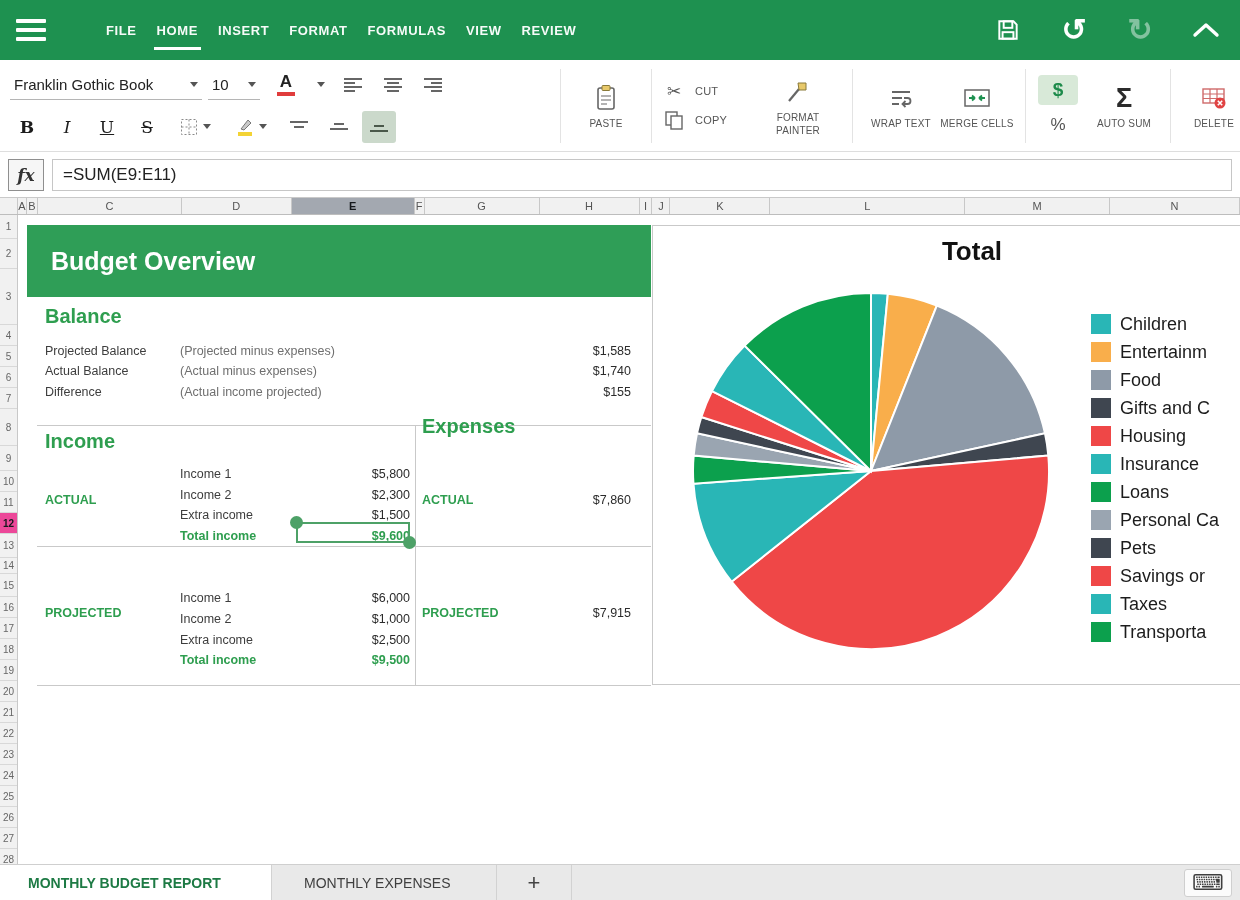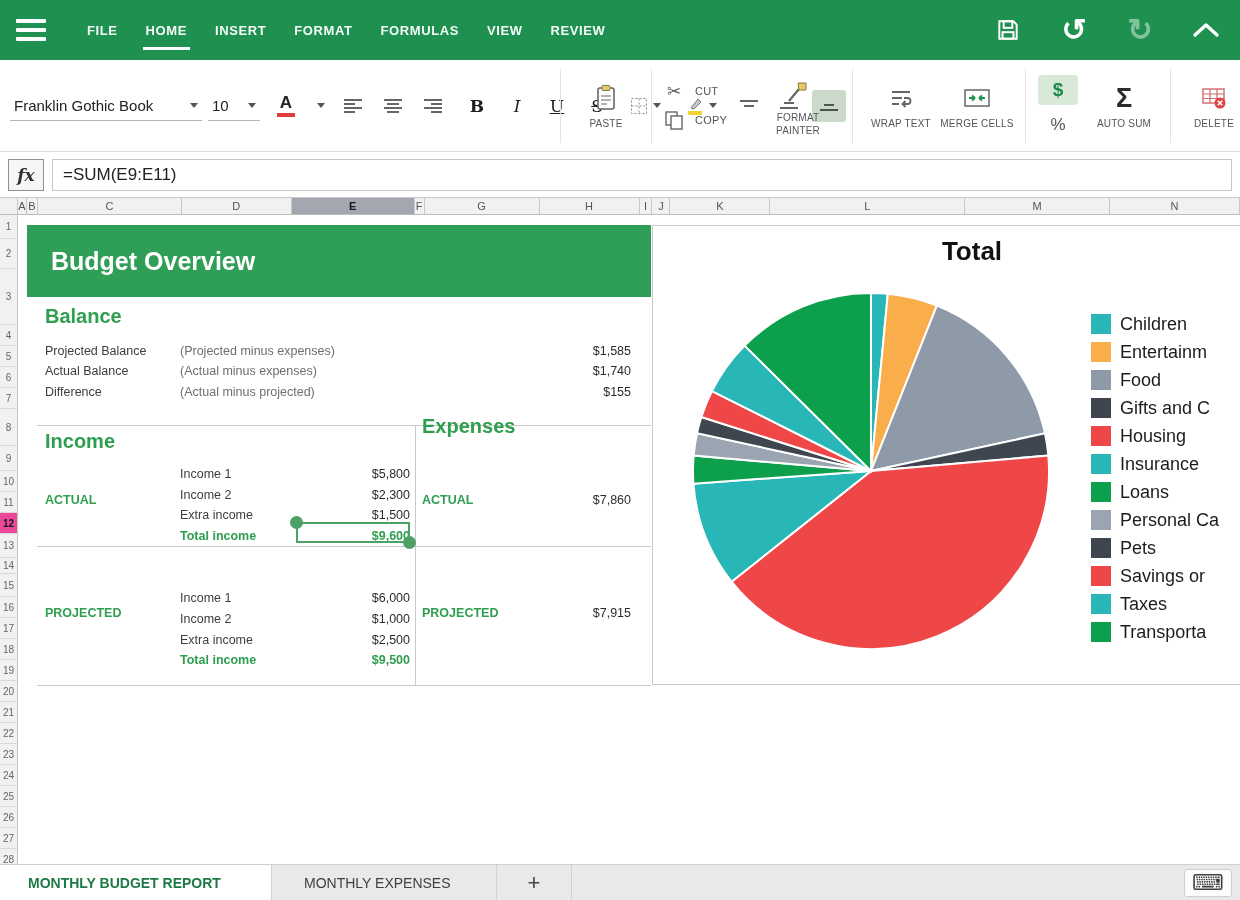--- a/index.html
+++ b/index.html
@@ -4,34 +4,34 @@
 <style>
   * { margin:0; padding:0; box-sizing:border-box; }
   html,body { width:1240px; height:900px; overflow:hidden; background:#fff;
     font-family:"Liberation Sans", sans-serif; }
   .app { width:1240px; height:900px; display:flex; flex-direction:column; }
 
   
   .menubar { height:60px; background:#1e9150; display:flex; align-items:center; padding:0 16px; flex:0 0 auto; }
   .hamb { width:30px; height:22px; display:flex; flex-direction:column; justify-content:space-between; cursor:pointer; }
   .hamb span { display:block; height:4px; background:#fff; border-radius:1px; }
-  .menu-nav { display:flex; gap:28px; margin-left:41px; height:100%; }
+  .menu-nav { display:flex; gap:20px; margin-left:60px; height:100%; }
   .menu-item { position:relative; display:flex; align-items:center; height:100%; color:rgba(255,255,255,.96);
     font-size:13px; font-weight:bold; letter-spacing:.6px; cursor:pointer; }
   .menu-item.active::after { content:""; position:absolute; left:-3px; right:-3px; bottom:10px; height:3px; background:#fff; }
   .top-actions { margin-left:auto; display:flex; align-items:center; gap:30px; }
   .ta { width:36px; height:36px; display:flex; align-items:center; justify-content:center; color:#fff; cursor:pointer; }
   .ta.glyph { font-size:30px; font-weight:bold; line-height:1; }
   .ta.dim { opacity:.45; }
 
   
   .toolbar { height:92px; background:#fff; display:flex; align-items:center; padding:4px 0 4px 10px;
     border-bottom:1px solid #dedede; flex:0 0 auto; overflow:hidden; }
   .vsep { width:1px; height:74px; background:#e3e3e3; margin:0 10px; flex:0 0 auto; }
-  .tb-left { width:540px; flex:0 0 auto; display:flex; flex-direction:row; gap:10px; }
+  .tb-left { width:540px; flex:0 0 auto; display:flex; flex-direction:column; gap:10px; }
   .tb-row { display:flex; align-items:center; gap:6px; }
   .combo { display:flex; align-items:center; justify-content:space-between; border-bottom:1px solid #b5b5b5;
     height:30px; padding:0 4px; cursor:pointer; }
   .combo-txt { font-size:15px; color:#222; white-space:nowrap; overflow:hidden; }
   .font-name { width:192px; }
   .font-size { width:52px; }
   .caret { width:0; height:0; border-left:4.5px solid transparent; border-right:4.5px solid transparent;
     border-top:5.5px solid #555; flex:0 0 auto; }
   .tbtn { width:34px; height:32px; display:flex; align-items:center; justify-content:center; cursor:pointer; }
   .tbtn.on { background:#cbd9cb; border-radius:3px; }
@@ -434,21 +434,21 @@
   </div>
 
   <div class="balance-row" style="top: 137px;">
     <span class="bl-label">Actual Balance</span>
     <span class="bl-formula">(Actual  minus expenses)</span>
     <span class="bl-value">$1,740</span>
   </div>
 
   <div class="balance-row" style="top: 158px;">
     <span class="bl-label">Difference</span>
-    <span class="bl-formula">(Actual minus projected)</span>
+    <span class="bl-formula">(Actual income projected)</span>
     <span class="bl-value">$155</span>
   </div>
 </div>
 
         <div class="hline" style="top:200px;"></div>
         <div class="vline"></div>
 
         <div class="h-green" style="left:18px; top:205px;">Income</div>
         <div class="h-green" style="left:395px; top:190px;">Expenses</div>
 

